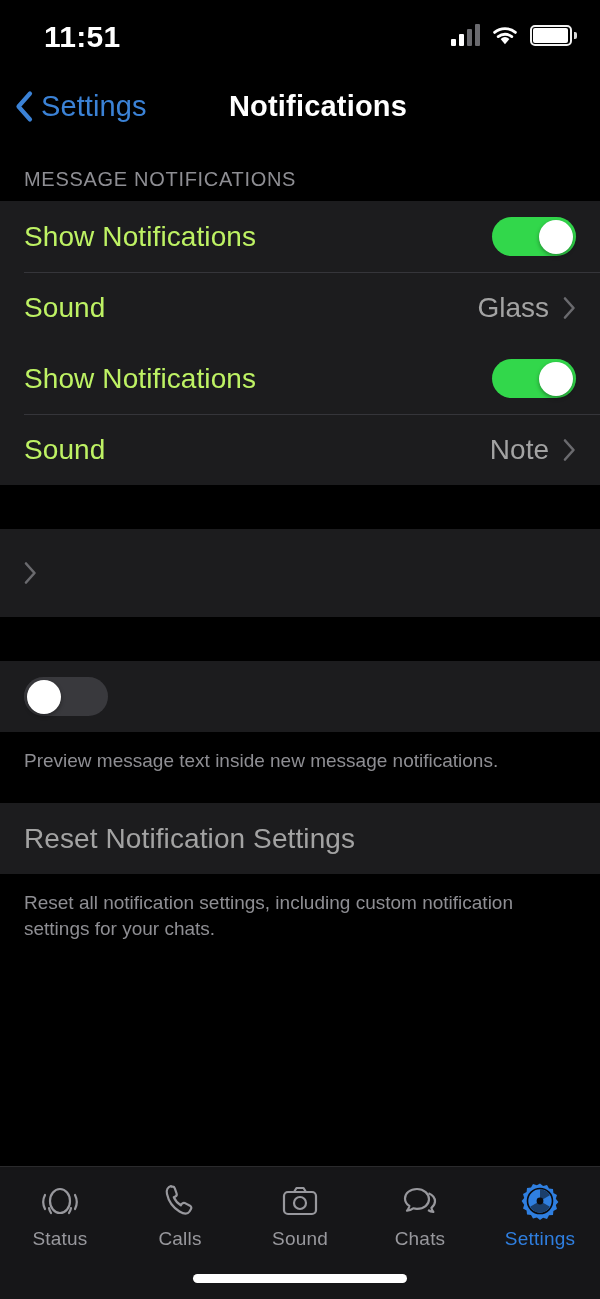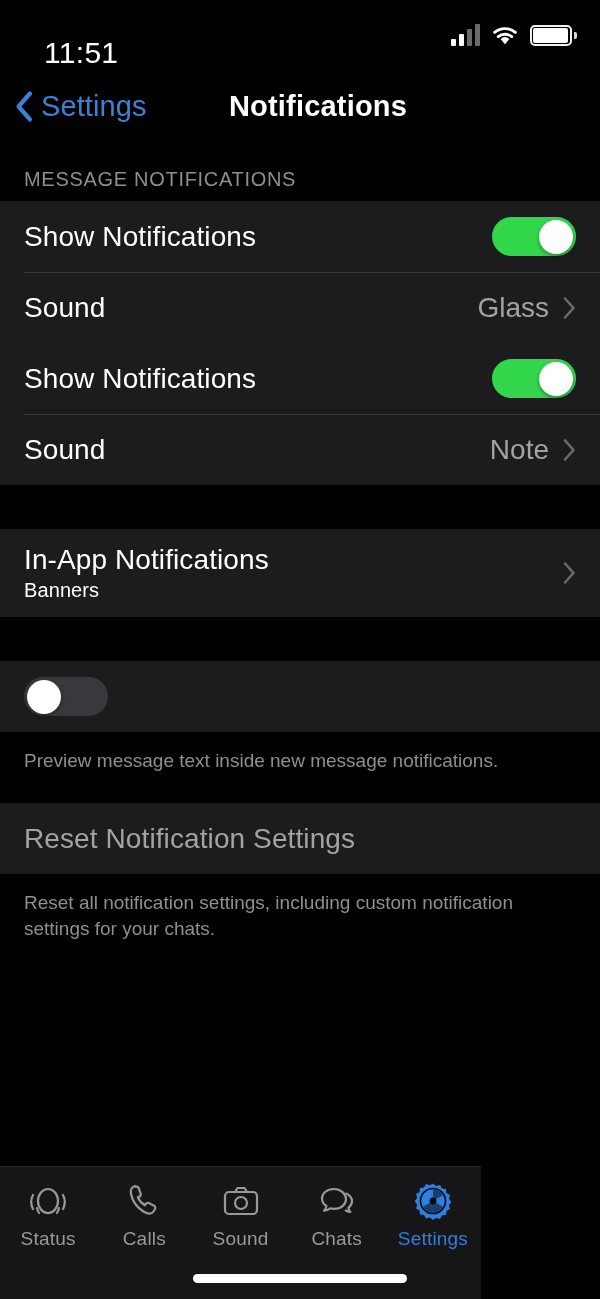--- a/index.html
+++ b/index.html
@@ -8,22 +8,22 @@
     background:#000;
     font-family:"Liberation Sans", sans-serif;
     -webkit-font-smoothing:antialiased;
     overflow:hidden;
   }
   #phone { position:relative; width:600px; height:1299px; background:#000; }
 
   
   .statusbar { position:absolute; top:0; left:0; width:600px; height:72px; }
   .sb-time {
-    position:absolute; left:44px; top:36px;
-    color:#fff; font-size:30px; font-weight:400; letter-spacing:.3px;
+    position:absolute; left:44px; top:20px;
+    color:#fff; font-size:30px; font-weight:700; letter-spacing:.3px;
   }
   .sb-right { position:absolute; right:28px; top:24px; display:flex; align-items:flex-end; gap:11px; }
   .sig { display:flex; align-items:flex-end; gap:3px; height:22px; }
   .sig i { display:block; width:5px; border-radius:1px; background:#fff; }
   .sig i:nth-child(1){ height:7px; }
   .sig i:nth-child(2){ height:12px; }
   .sig i:nth-child(3){ height:17px; background:#6a6a6e; }
   .sig i:nth-child(4){ height:22px; background:#6a6a6e; }
   .wifi { width:28px; height:21px; position:relative; }
   .batt { position:relative; width:42px; height:21px; }
@@ -52,21 +52,21 @@
     padding:28px 0 10px 24px; text-transform:uppercase;
   }
   .group { background:#1c1c1e; }
   .row {
     position:relative; display:flex; align-items:center;
     min-height:71px; padding:0 24px 0 24px; background:#1c1c1e;
   }
   .row + .row::before {
     content:""; position:absolute; left:24px; right:0; top:0; height:1px; background:#35353a;
   }
-  .row-label { color:#ffffff; font-size:28px; flex:1; letter-spacing:.1px; }
+  .row-label { color:#bef264; font-size:28px; flex:1; letter-spacing:.1px; }
   .row-label.danger { color:#a3a3a3; }
   .row-value { color:#a3a3a3; font-size:28px; margin-right:14px; }
   .chev-d { width:13px; height:24px; flex:none; }
   .row-stack { flex:1; display:flex; flex-direction:column; gap:3px; }
   .row-sub { color:#fff; font-size:20px; letter-spacing:.1px; }
   .row-tall { min-height:88px; }
 
   .footer {
     color:#8e8e93; font-size:19px; line-height:1.33;
     padding:16px 24px 0 24px; background:#000;
@@ -80,21 +80,21 @@
   .toggle.off { background:#39393d; }
   .toggle .knob {
     position:absolute; top:2.5px; width:34px; height:34px; border-radius:50%;
     background:#fff; box-shadow:0 2px 4px rgba(0,0,0,.35);
   }
   .toggle.on  .knob { left:47px; }
   .toggle.off .knob { left:3px; }
 
   
   .tabbar {
-    position:absolute; left:0; bottom:0; width:481px; height:133px;
+    position:absolute; left:0; bottom:0; width:600px; height:133px;
     background:#161618; border-top:1px solid #2a2a2c;
     display:flex; align-items:flex-start; padding-top:12px;
   }
   .tab { flex:1; display:flex; flex-direction:column; align-items:center; gap:5px; cursor:pointer; }
   .tab .ic { height:44px; display:flex; align-items:center; justify-content:center; }
   .tab .tlabel { font-size:19px; color:#98989d; letter-spacing:.2px; }
   .tab.active .tlabel { color:#2f7fe0; }
 
   .home-ind {
     position:absolute; bottom:16px; left:50%; transform:translateX(-50%);
@@ -172,24 +172,20 @@
         <svg class="chev-d" viewBox="0 0 13 24" aria-hidden="true">
           <path d="M2 2.5 10.5 12 2 21.5" stroke="#6a6a6e" stroke-width="2.6" fill="none" stroke-linecap="round" stroke-linejoin="round"></path>
         </svg>
       </div>
     </div>
 
     <div class="gap"></div>
 
     <div class="group">
       <div class="row row-tall">
-        <div class="row-stack">
-          <span class="row-label">In-App Notifications</span>
-          <span class="row-sub">Banners</span>
-        </div>
         <svg class="chev-d" viewBox="0 0 13 24" aria-hidden="true">
           <path d="M2 2.5 10.5 12 2 21.5" stroke="#6a6a6e" stroke-width="2.6" fill="none" stroke-linecap="round" stroke-linejoin="round"></path>
         </svg>
       </div>
     </div>
 
     <div class="gap"></div>
 
     <div class="group">
       <div class="row">

